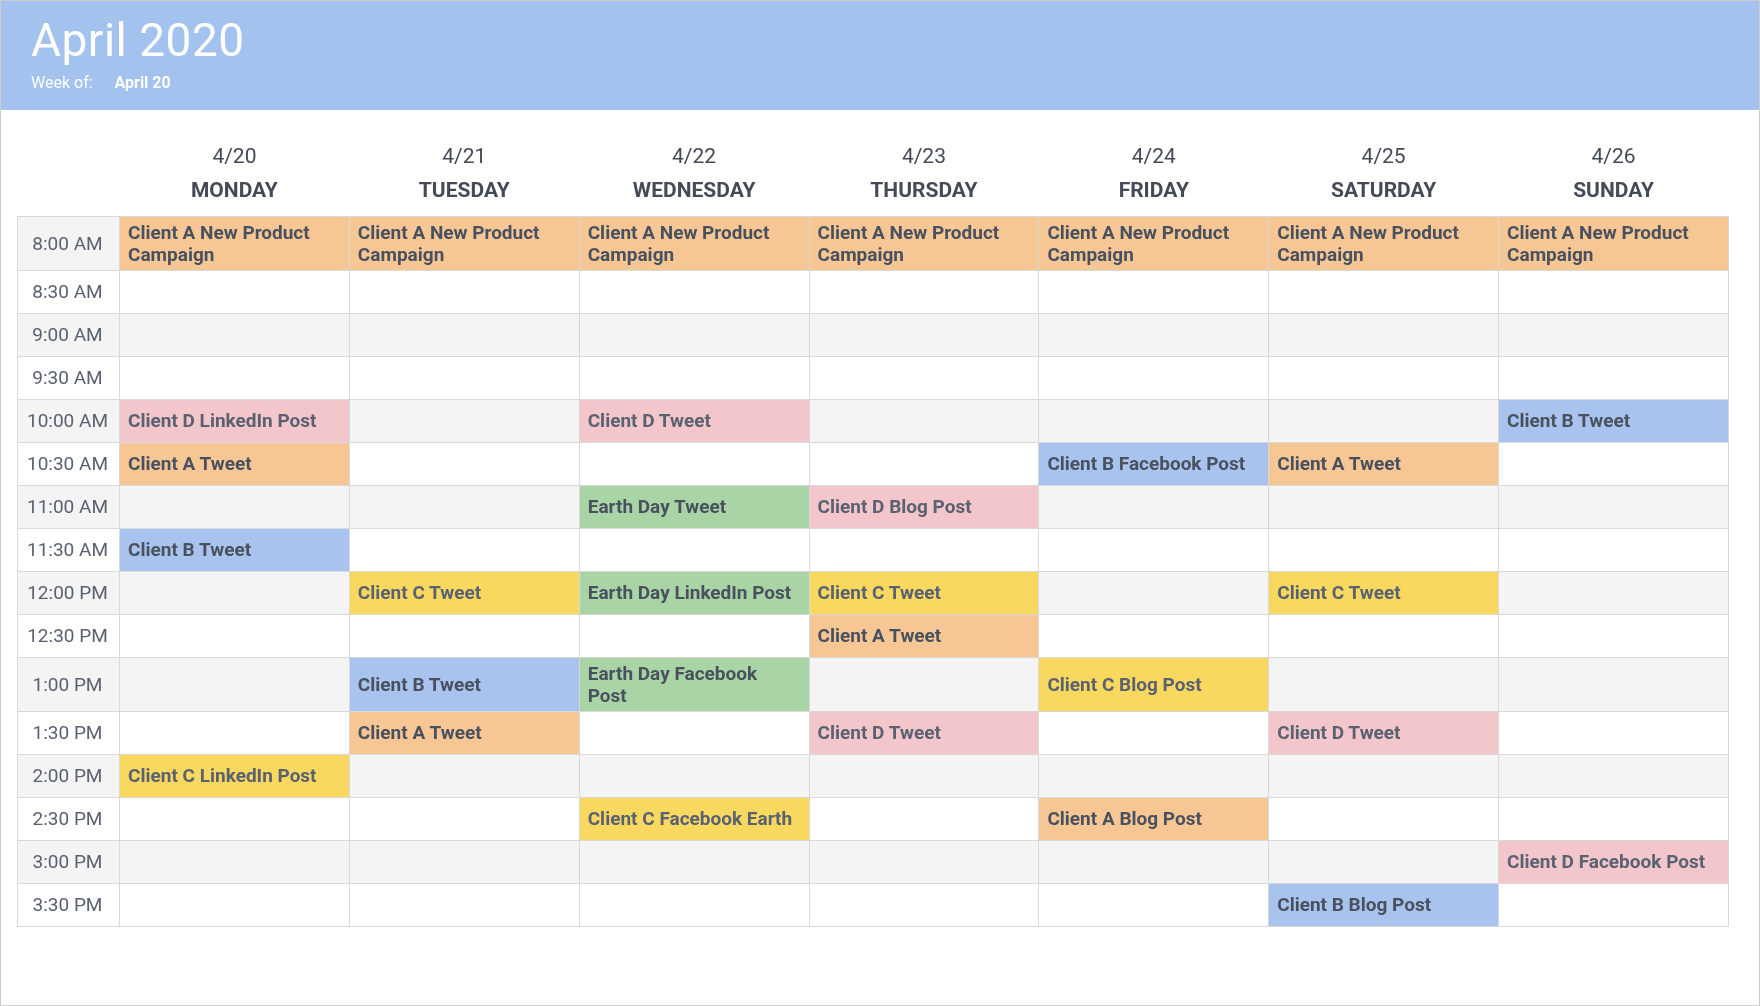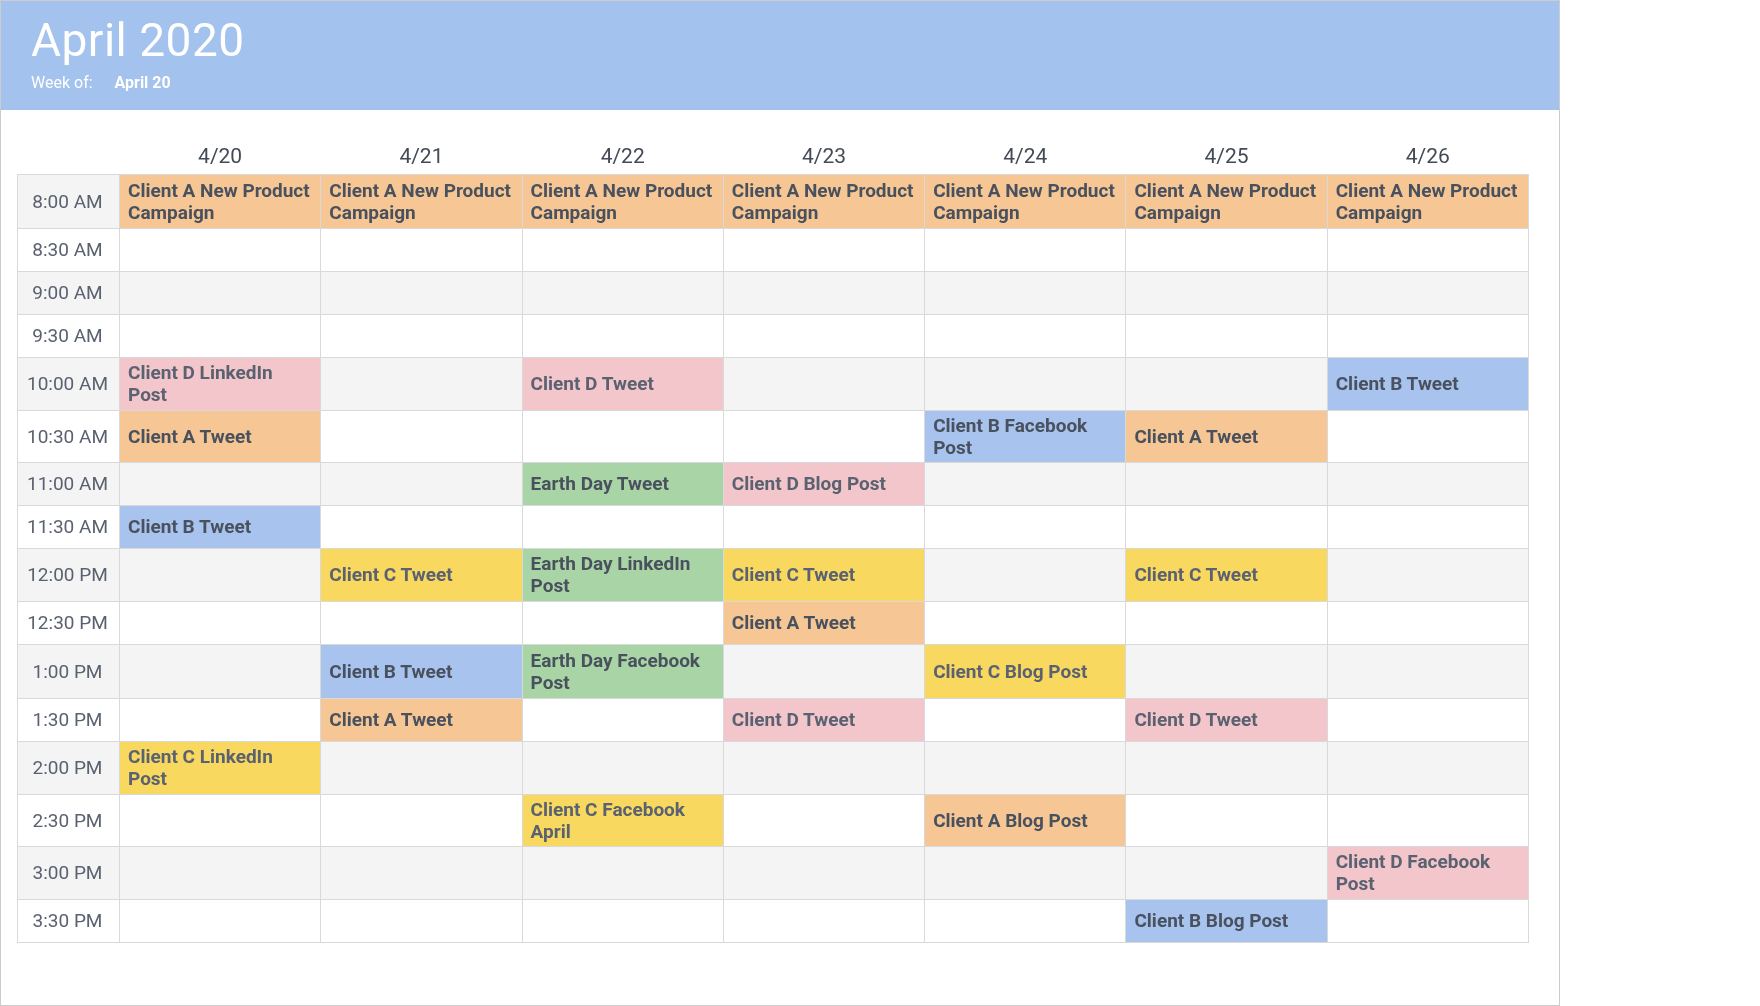--- a/index.html
+++ b/index.html
@@ -2,21 +2,21 @@
 <html><head>
 <meta charset="utf-8">
 <style>
   * { box-sizing: border-box; margin: 0; padding: 0; }
   body {
     font-family: -apple-system, BlinkMacSystemFont, "Segoe UI", Roboto, Arial, sans-serif;
     background: #fff;
     color: #3a4250;
   }
   .app {
-    width: 1560px;
+    width: 1760px;
     height: 1006px;
     border: 1px solid #ccc;
     overflow: hidden;
     background: #fff;
   }
   .header {
     background: #a3c2ed;
     padding: 12px 30px 18px 30px;
     color: #fff;
   }
@@ -105,20 +105,30 @@
         <tr class="dates">
           <td></td>
           <td>4/20</td>
           <td>4/21</td>
           <td>4/22</td>
           <td>4/23</td>
           <td>4/24</td>
           <td>4/25</td>
           <td>4/26</td>
         </tr>
+        <tr class="days">
+          <td></td>
+          <td>MONDAY</td>
+          <td>TUESDAY</td>
+          <td>WEDNESDAY</td>
+          <td>THURSDAY</td>
+          <td>FRIDAY</td>
+          <td>SATURDAY</td>
+          <td>SUNDAY</td>
+        </tr>
       </thead>
       <tbody id="calbody">
       <tr>
             <td class="timecell big">8:00 AM</td>
             <td class="big ev-orange">Client A New Product Campaign</td>
             <td class="big ev-orange">Client A New Product Campaign</td>
             <td class="big ev-orange">Client A New Product Campaign</td>
             <td class="big ev-orange">Client A New Product Campaign</td>
             <td class="big ev-orange">Client A New Product Campaign</td>
             <td class="big ev-orange">Client A New Product Campaign</td>
@@ -241,21 +251,21 @@
             <td></td>
             <td></td>
             <td></td>
             <td></td>
             <td></td>
           </tr>
           <tr>
             <td class="timecell">2:30 PM</td>
             <td></td>
             <td></td>
-            <td class="ev-yellow">Client C Facebook April</td>
+            <td class="ev-yellow">Client C Facebook Earth</td>
             <td></td>
             <td class="ev-orange">Client A Blog Post</td>
             <td></td>
             <td></td>
           </tr>
           <tr>
             <td class="timecell">3:00 PM</td>
             <td></td>
             <td></td>
             <td></td>

